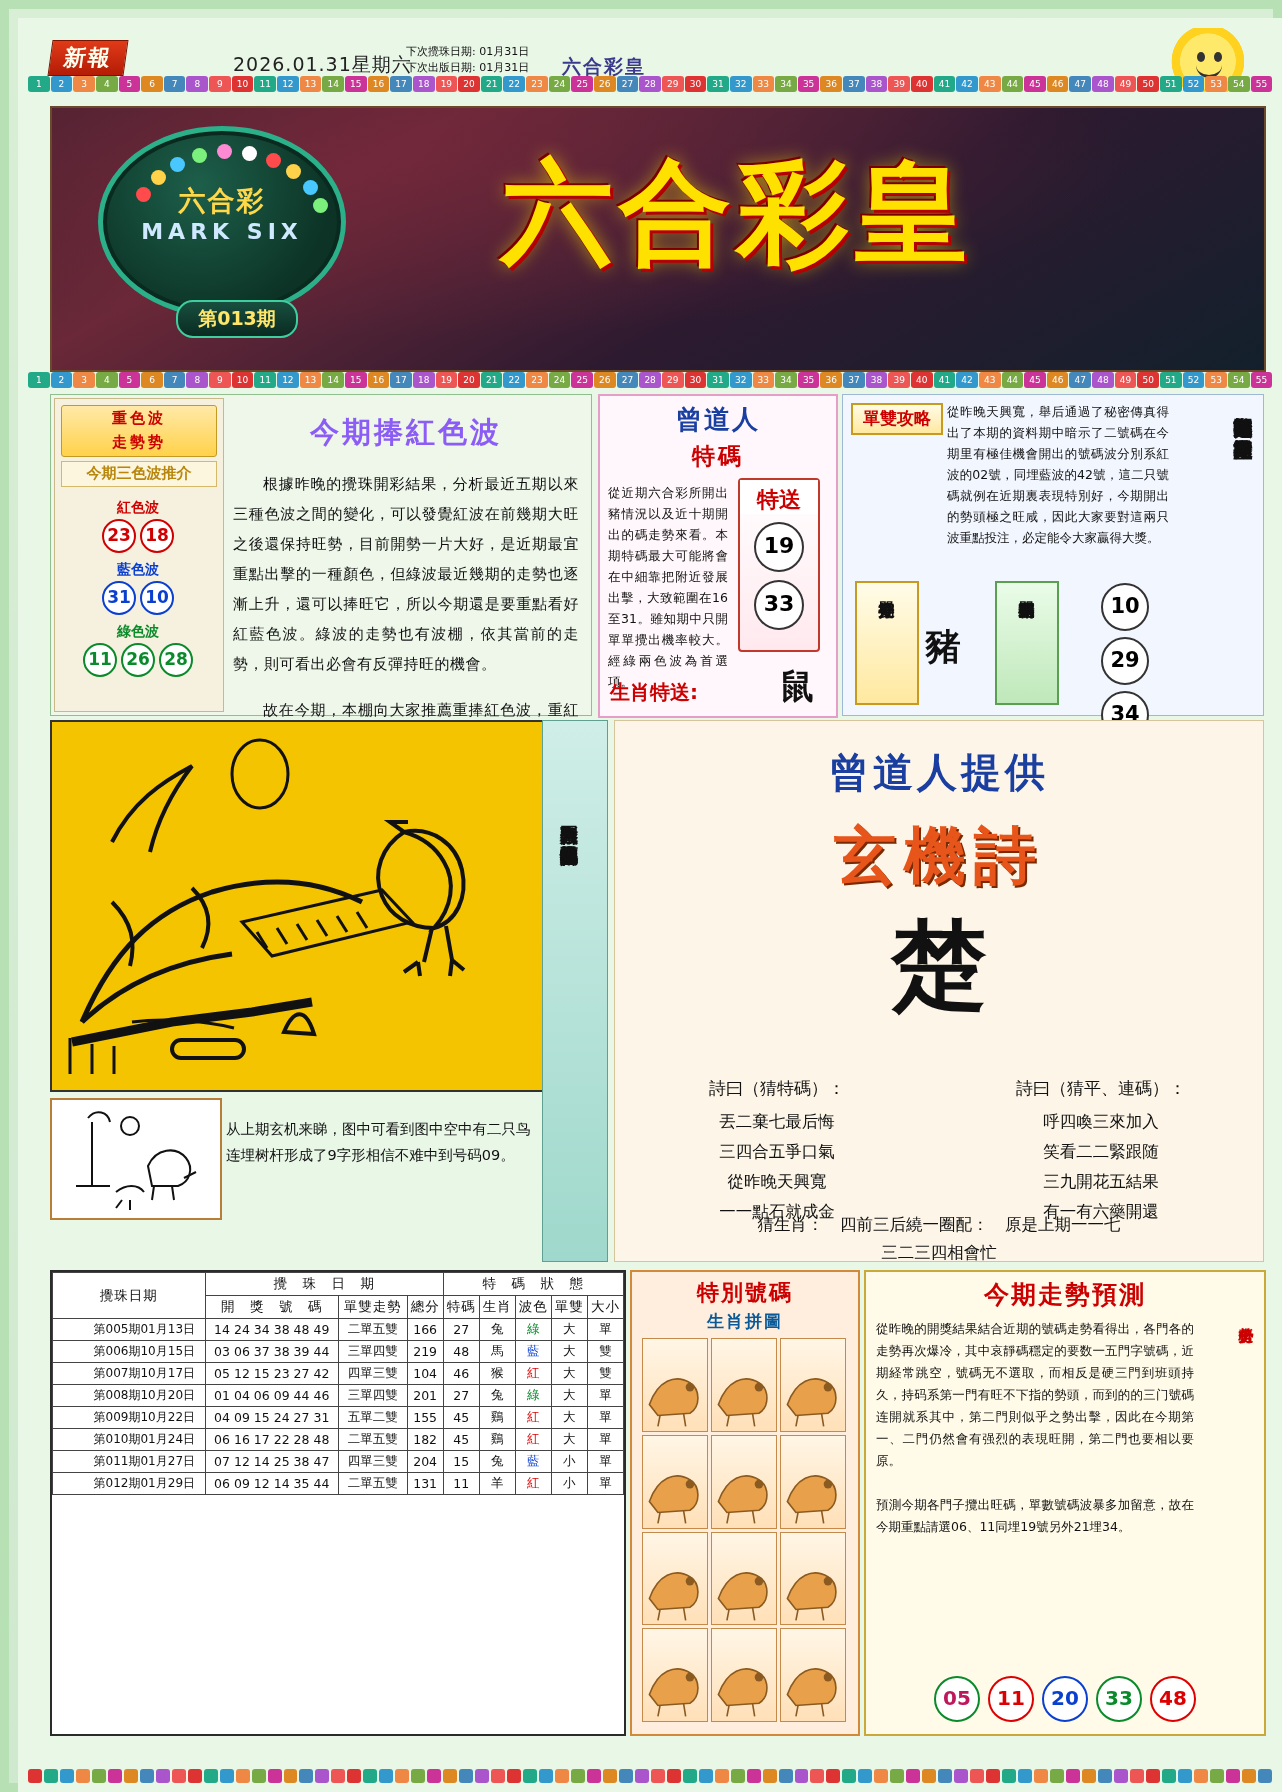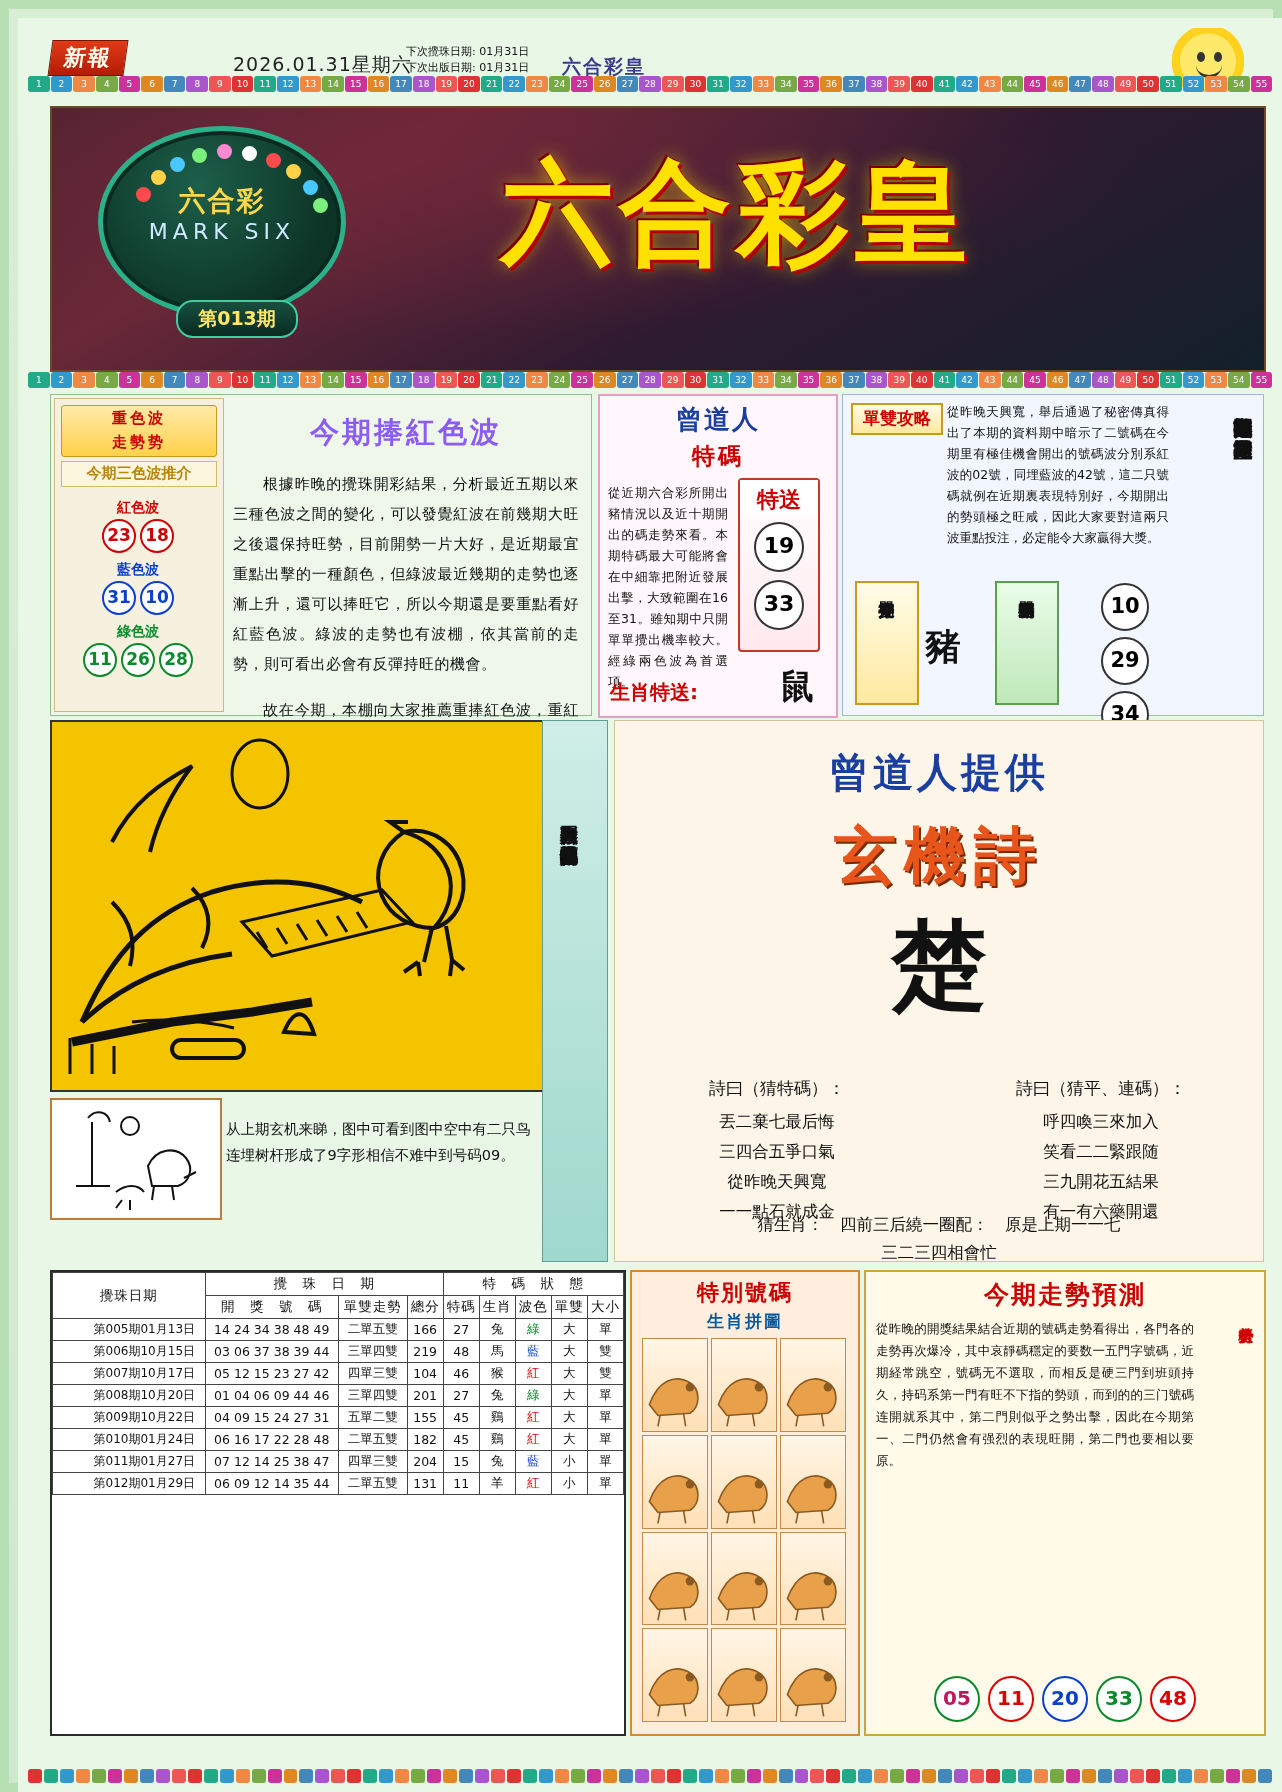--- a/index.html
+++ b/index.html
@@ -44,21 +44,21 @@
       linear-gradient(150deg,#4a2230 0%,#6a2838 25%,#2d1a30 60%,#13202c 100%);
     border:2px solid #6b4a2a;
     overflow:hidden;
   }
   .mh-badge{position:absolute;left:46px;top:18px;width:238px;height:182px;border-radius:50%;
     background:radial-gradient(circle at 40% 30%,#1d5f4a,#0c3326 70%);
     border:5px solid #2bb08a;box-shadow:0 0 0 4px #0a2a20 inset;}
   .mh-badge .dots{position:absolute;left:0;top:0;width:238px;height:182px;}
   .mh-badge .dot{position:absolute;width:15px;height:15px;border-radius:50%;}
   .mh-b-title{position:absolute;left:28px;top:52px;width:182px;text-align:center;color:#ffd84a;font-size:27px;font-weight:bold;letter-spacing:2px;}
-  .mh-b-sub{position:absolute;left:28px;top:88px;width:182px;text-align:center;color:#cfe9ff;font-size:22px;font-weight:normal;letter-spacing:5px;}
+  .mh-b-sub{position:absolute;left:28px;top:88px;width:182px;text-align:center;color:#cfe9ff;font-size:22px;font-weight:bold;letter-spacing:5px;}
   .mh-issue{position:absolute;left:124px;top:192px;width:118px;height:34px;border-radius:17px;
      background:linear-gradient(180deg,#184f3f,#0a2b22);border:2px solid #3fcf9f;color:#ffe66a;
      font-size:19px;text-align:center;line-height:32px;font-weight:bold;}
   .mh-main{position:absolute;left:300px;top:20px;width:770px;height:170px;color:#ffe100;
      font-size:112px;font-weight:bold;letter-spacing:6px;line-height:168px;text-align:center;
      text-shadow:3px 3px 0 #b30000,-2px -2px 0 #7a0000,0 0 18px rgba(255,220,0,.6);
      font-family:"DejaVu Sans","Liberation Sans",sans-serif;}
   .v-title{writing-mode:vertical-rl;text-orientation:upright;}
   
   .art{position:absolute;left:32px;top:376px;width:540px;height:320px;background:#eef7ea;border:1px solid #8fbf8f;}
@@ -601,20 +601,21 @@
             </svg></div>
         </div>
   </div>
 
   <div class="fc">
     <div class="fc-h">今期走勢預測</div>
     <div class="fc-tag v-title">走勢分析</div>
     <div class="fc-text">
       <span>從昨晚的開獎結果結合近期的號碼走勢看得出，各門各的走勢再次爆冷，其中哀靜碼穩定的要数一五門字號碼，近期経常跳空，號碼无不選取，而相反是硬三門到班頭持久，持码系第一門有旺不下指的勢頭，而到的的三门號碼连開就系其中，第二門則似乎之勢出擊，因此在今期第一、二門仍然會有强烈的表現旺開，第二門也要相以要原。</span>
       <br><br>
+      <span>預測今期各門子攬出旺碼，單數號碼波暴多加留意，故在今期重點請選06、11同埋19號另外21埋34。</span>
     </div>
     <div class="fc-balls" id="fc-balls"><span class="b" style="color:#be185d;border-color:#0a8a2a">05</span><span class="b" style="color:#d00;border-color:#d00">11</span><span class="b" style="color:#0a3fd0;border-color:#0a3fd0">20</span><span class="b" style="color:#0a8a2a;border-color:#0a8a2a">33</span><span class="b" style="color:#d00;border-color:#d00">48</span></div>
   </div>
 
   <div class="footstrip" id="strip-foot">
         <i style="background:#d33"></i>
         <i style="background:#2a8"></i>
         <i style="background:#39c"></i>
         <i style="background:#e84"></i>
         <i style="background:#7a4"></i>

